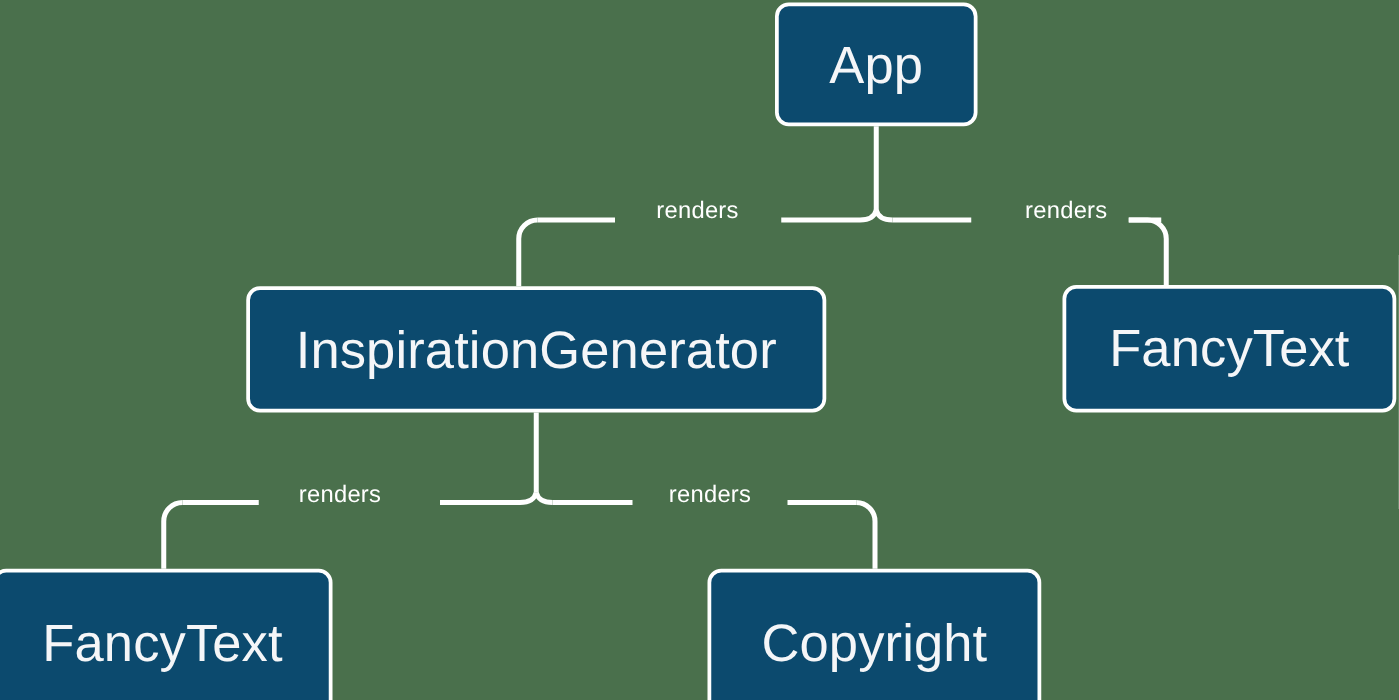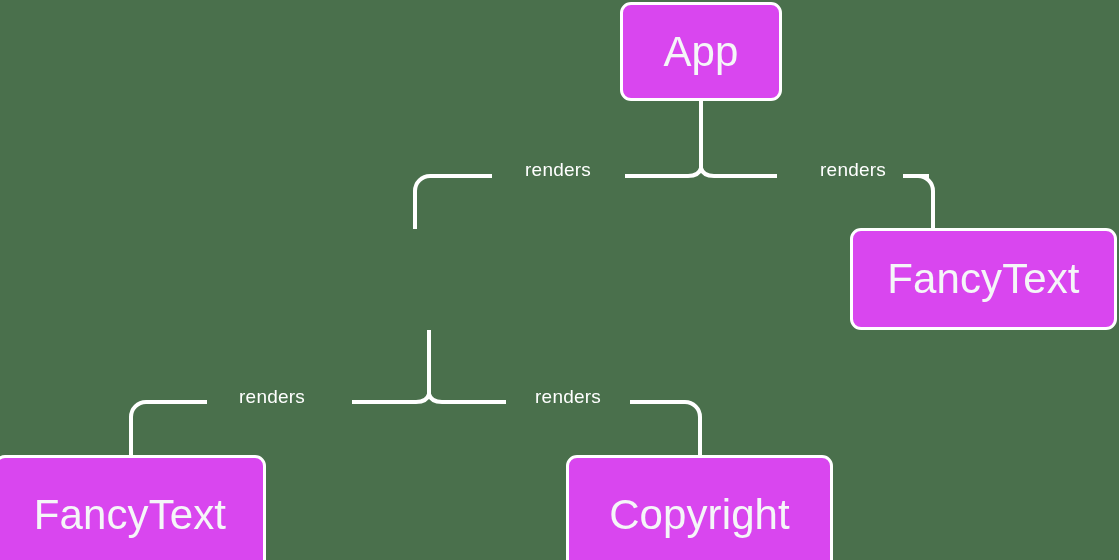--- a/index.html
+++ b/index.html
@@ -24,21 +24,21 @@
     position: absolute;
     left: 0;
     top: 0;
     width: 1119px;
     height: 560px;
     pointer-events: none;
   }
   .node {
     position: absolute;
     box-sizing: border-box;
-    background: #d946ef;
+    background: #0c4a6e;
     border: 3.5px solid #ffffff;
     border-radius: 11px;
     display: flex;
     align-items: center;
     justify-content: center;
     color: #f5f6f8;
     white-space: nowrap;
   }
   .node-label {
     display: block;
@@ -101,20 +101,23 @@
       <path d="M442,402 L506,402"></path>
       <path d="M630,402 L685,402"></path>
       <path d="M685,402 a 15,15 0 0 1 15,15 L700,455"></path>
     </g>
   </svg>
 
   <div class="node" id="node-app">
     <span class="node-label">App</span>
   </div>
 
+  <div class="node" id="node-inspgen">
+    <span class="node-label">InspirationGenerator</span>
+  </div>
 
   <div class="node" id="node-fancy-right">
     <span class="node-label">FancyText</span>
   </div>
 
   <div class="node" id="node-fancy-left">
     <span class="node-label">FancyText</span>
   </div>
 
   <div class="node" id="node-copyright">

